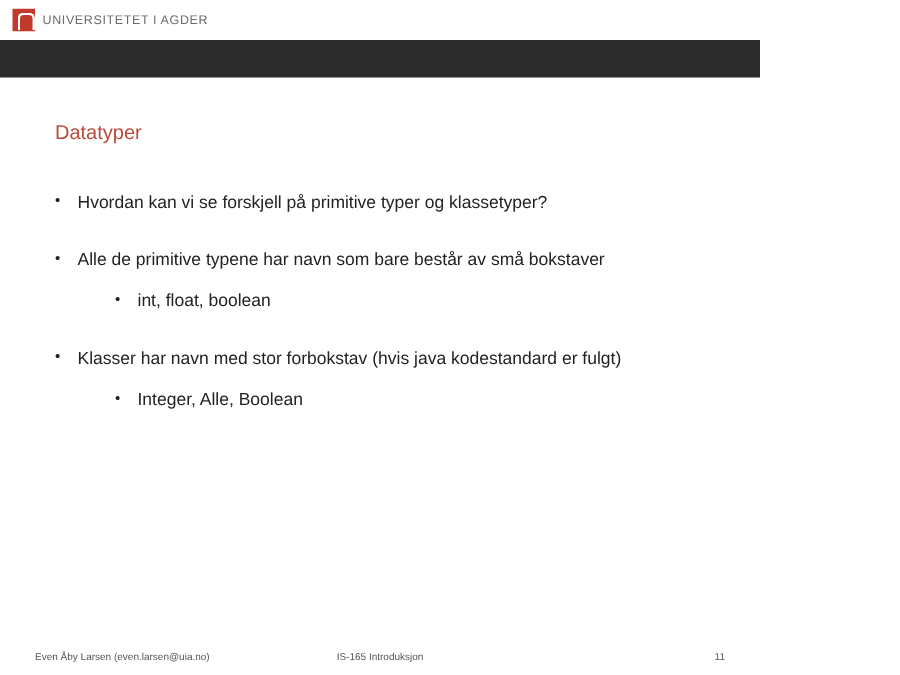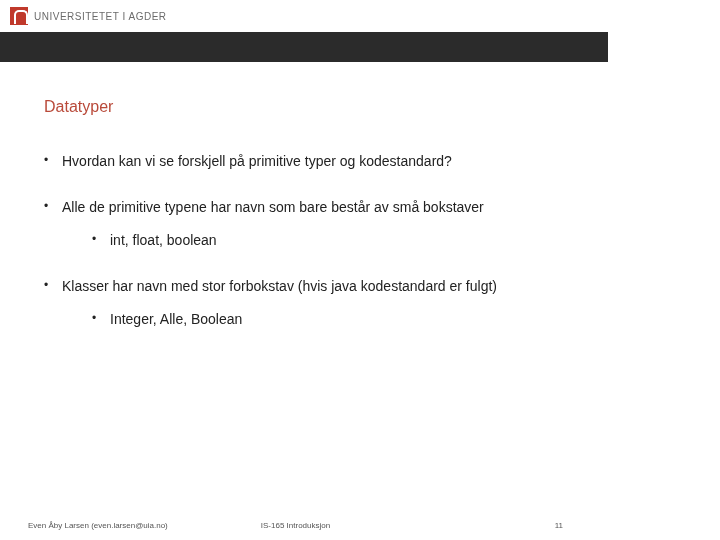--- a/index.html
+++ b/index.html
@@ -12,40 +12,40 @@
   .logo-text { font-size: 10px; letter-spacing: 0.5px; color: #6b6b6b; font-weight: 500; }
   .darkband { height: 30px; background: #2b2b2b; }
   .content { padding: 36px 44px 0 44px; }
   .title { color: #b94a3a; font-size: 16px; font-weight: 400; margin-bottom: 36px; }
   ul.bullets { list-style: none; }
   ul.bullets > li { position: relative; padding-left: 18px; font-size: 14px; margin-bottom: 26px; line-height: 1.4; }
   ul.bullets > li::before { content: "•"; position: absolute; left: 0; top: 0; color: #222; font-size: 12px; }
   ul.sub { list-style: none; margin-top: 14px; margin-left: 30px; }
   ul.sub > li { position: relative; padding-left: 18px; font-size: 14px; line-height: 1.4; }
   ul.sub > li::before { content: "•"; position: absolute; left: 0; top: 0; color: #222; font-size: 12px; }
-  .footer { position: absolute; left: 0; right: 17px; bottom: 10px; display: flex; justify-content: space-between; align-items: center; padding: 0 28px; font-size: 8px; color: #555; }
+  .footer { position: absolute; left: 0; right: 0; bottom: 10px; display: flex; justify-content: space-between; align-items: center; padding: 0 28px; font-size: 8px; color: #555; }
   .footer .center { position: absolute; left: 50%; transform: translateX(-50%); }
 </style>
 </head>
 <body>
 
 <div class="slide">
   <div class="topbar">
     <div class="logo">
       <div class="logo-mark"></div>
       <div class="logo-text">UNIVERSITETET I AGDER</div>
     </div>
   </div>
   <div class="darkband"></div>
 
   <div class="content">
     <h1 class="title">Datatyper</h1>
     <ul class="bullets">
       <li>
-        <span>Hvordan kan vi se forskjell på primitive typer og kodestandard?</span>
+        <span>Hvordan kan vi se forskjell på primitive typer og klassetyper?</span>
       </li>
       <li>
         <span>Alle de primitive typene har navn som bare består av små bokstaver</span>
         <ul class="sub">
           <li>
             <span>int, float, boolean</span>
           </li>
         </ul>
       </li>
       <li>

